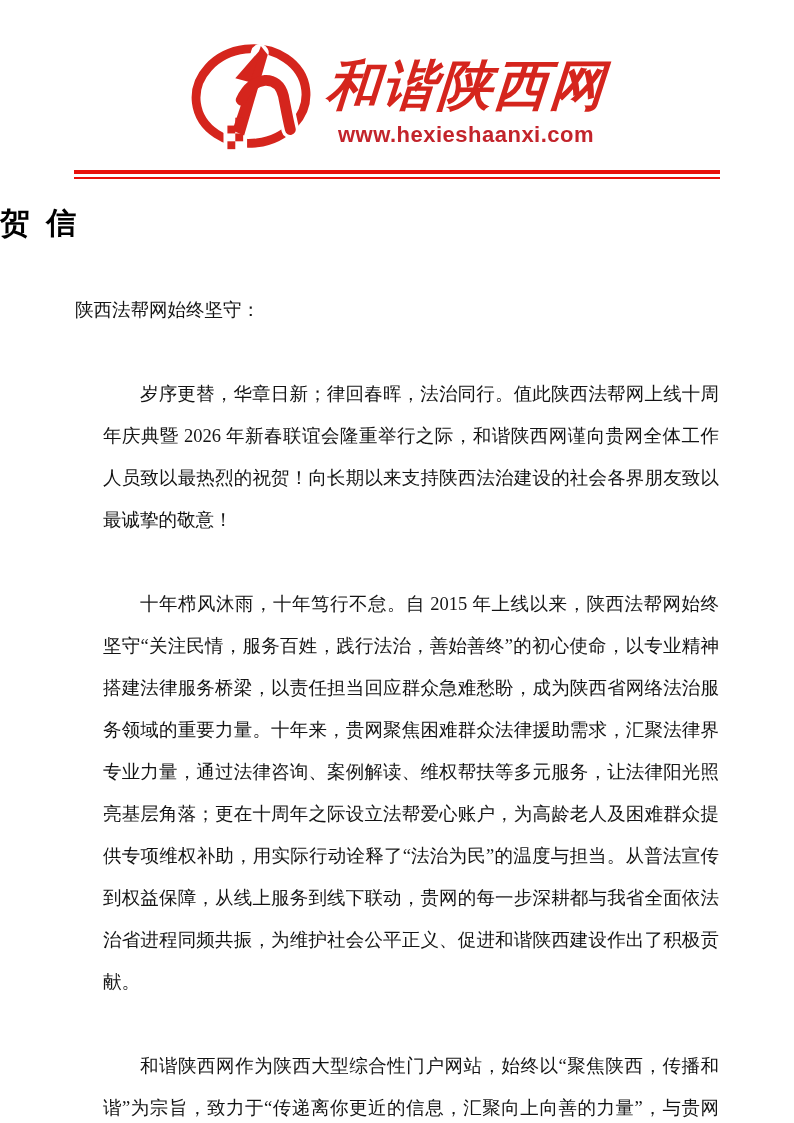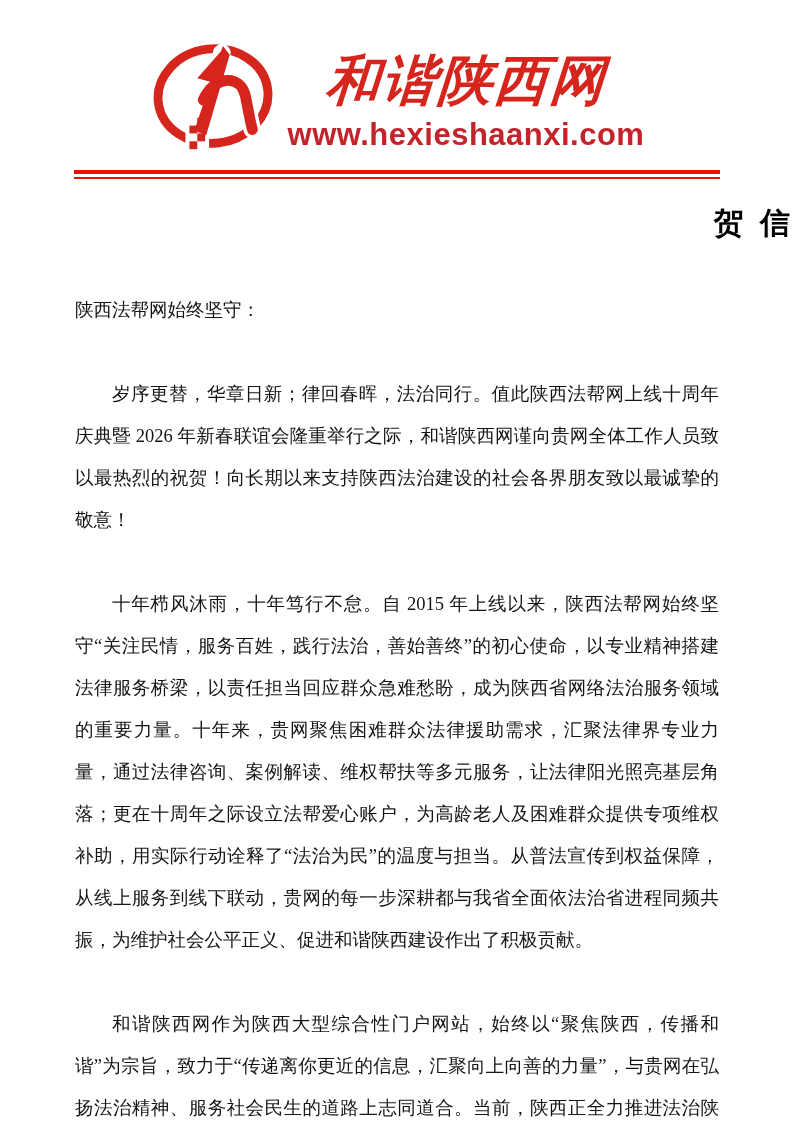--- a/index.html
+++ b/index.html
@@ -35,52 +35,52 @@
     font-size: 54px;
     line-height: 1.25;
     color: #d5251d;
     letter-spacing: 2px;
     transform: skewX(-4deg);
     white-space: nowrap;
   }
   .site-url {
     font-family: "Liberation Sans", "DejaVu Sans", sans-serif;
     font-weight: 700;
-    font-size: 31px;
+    font-size: 22px;
     line-height: 1.1;
     color: #c3242b;
     letter-spacing: 0.5px;
     margin-top: 3px;
   }
   
   .divider {
     height: 9px;
     margin: 10px 74px 0 74px;
     border-top: 4px solid #e8110c;
     border-bottom: 2px solid #e8110c;
   }
   
   .letter-title {
     margin-top: 24px;
-    text-align: right;
+    text-align: left;
     font-family: "Liberation Sans", "DejaVu Sans", sans-serif;
     font-weight: bold;
     font-size: 30px;
     letter-spacing: 4px;
     color: #000000;
   }
   .letter-body {
     margin: 0 75px;
     font-size: 18.5px;
     line-height: 42px;
     text-align: justify;
     color: #141414;
   }
   .salutation { margin-top: 45px; }
-  .para { text-indent: 2em; margin-top: 42px; }
+  .para { text-indent: 2em; margin-top: 42px; margin-left: 28px; }
 </style>
 </head>
 <body>
 
 <div class="page">
 
   <div class="header">
     <div class="logo-icon-wrap">
       <svg viewBox="0 0 130 120" width="128" height="118" aria-hidden="true">
 

